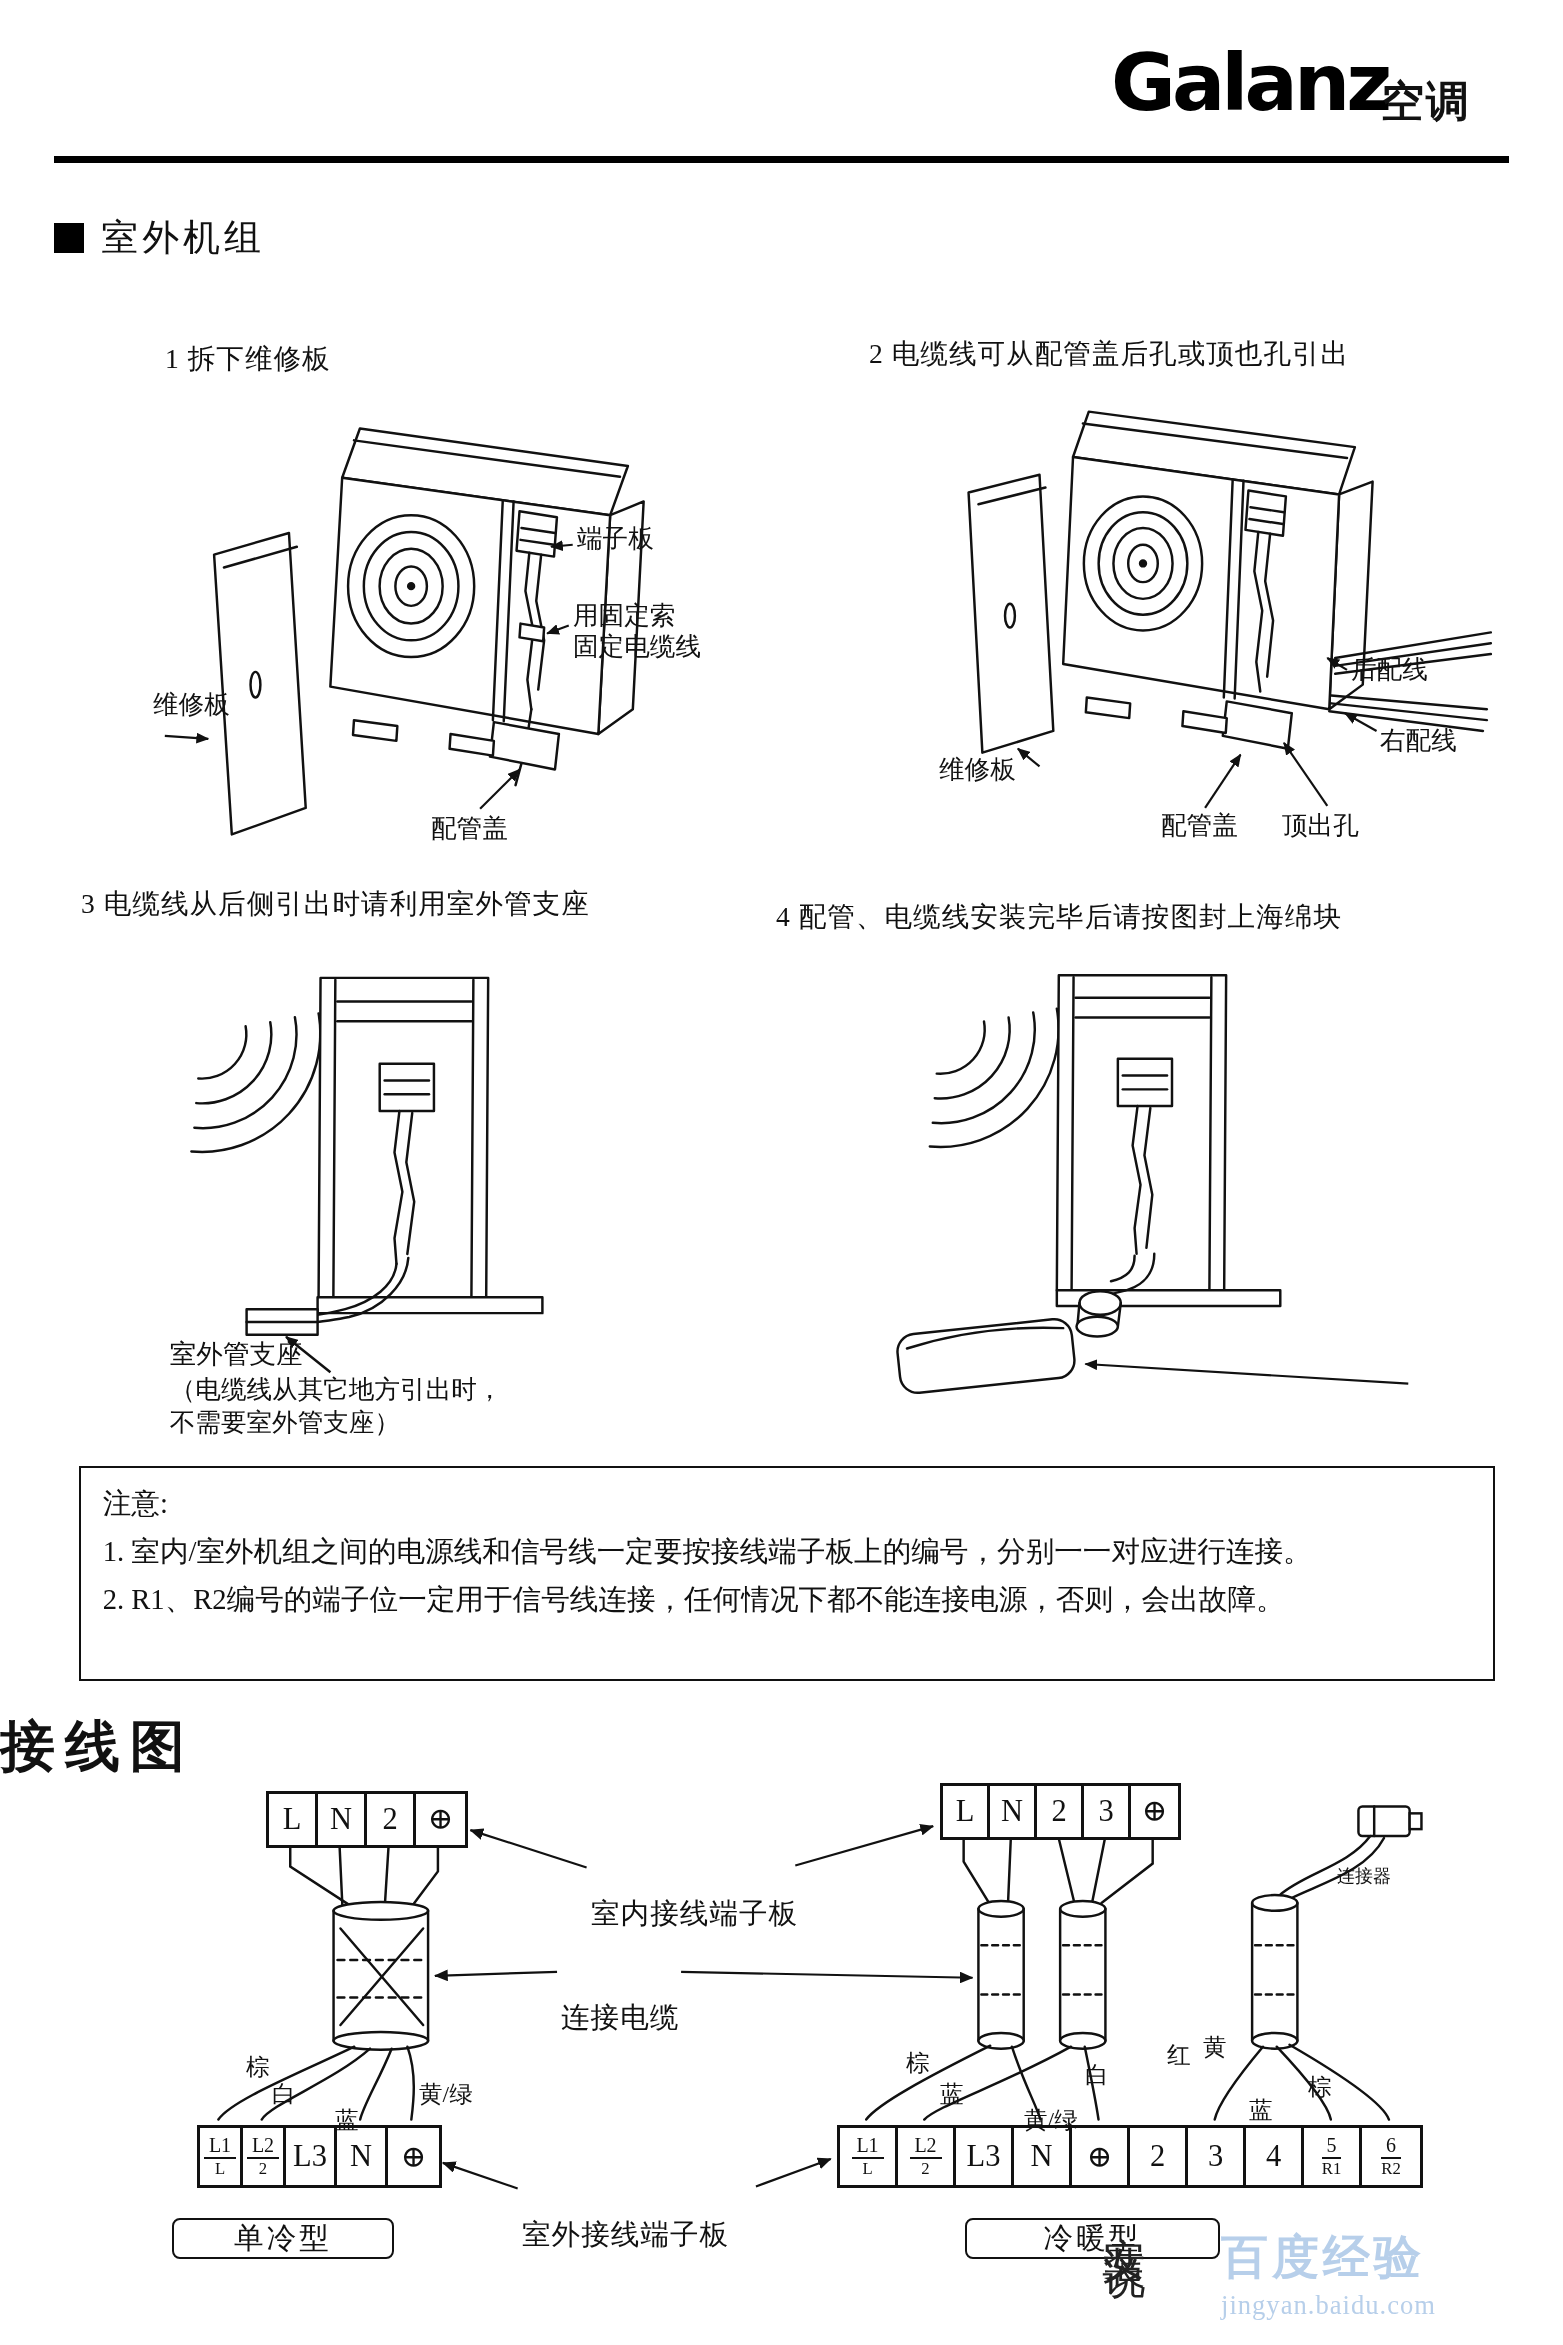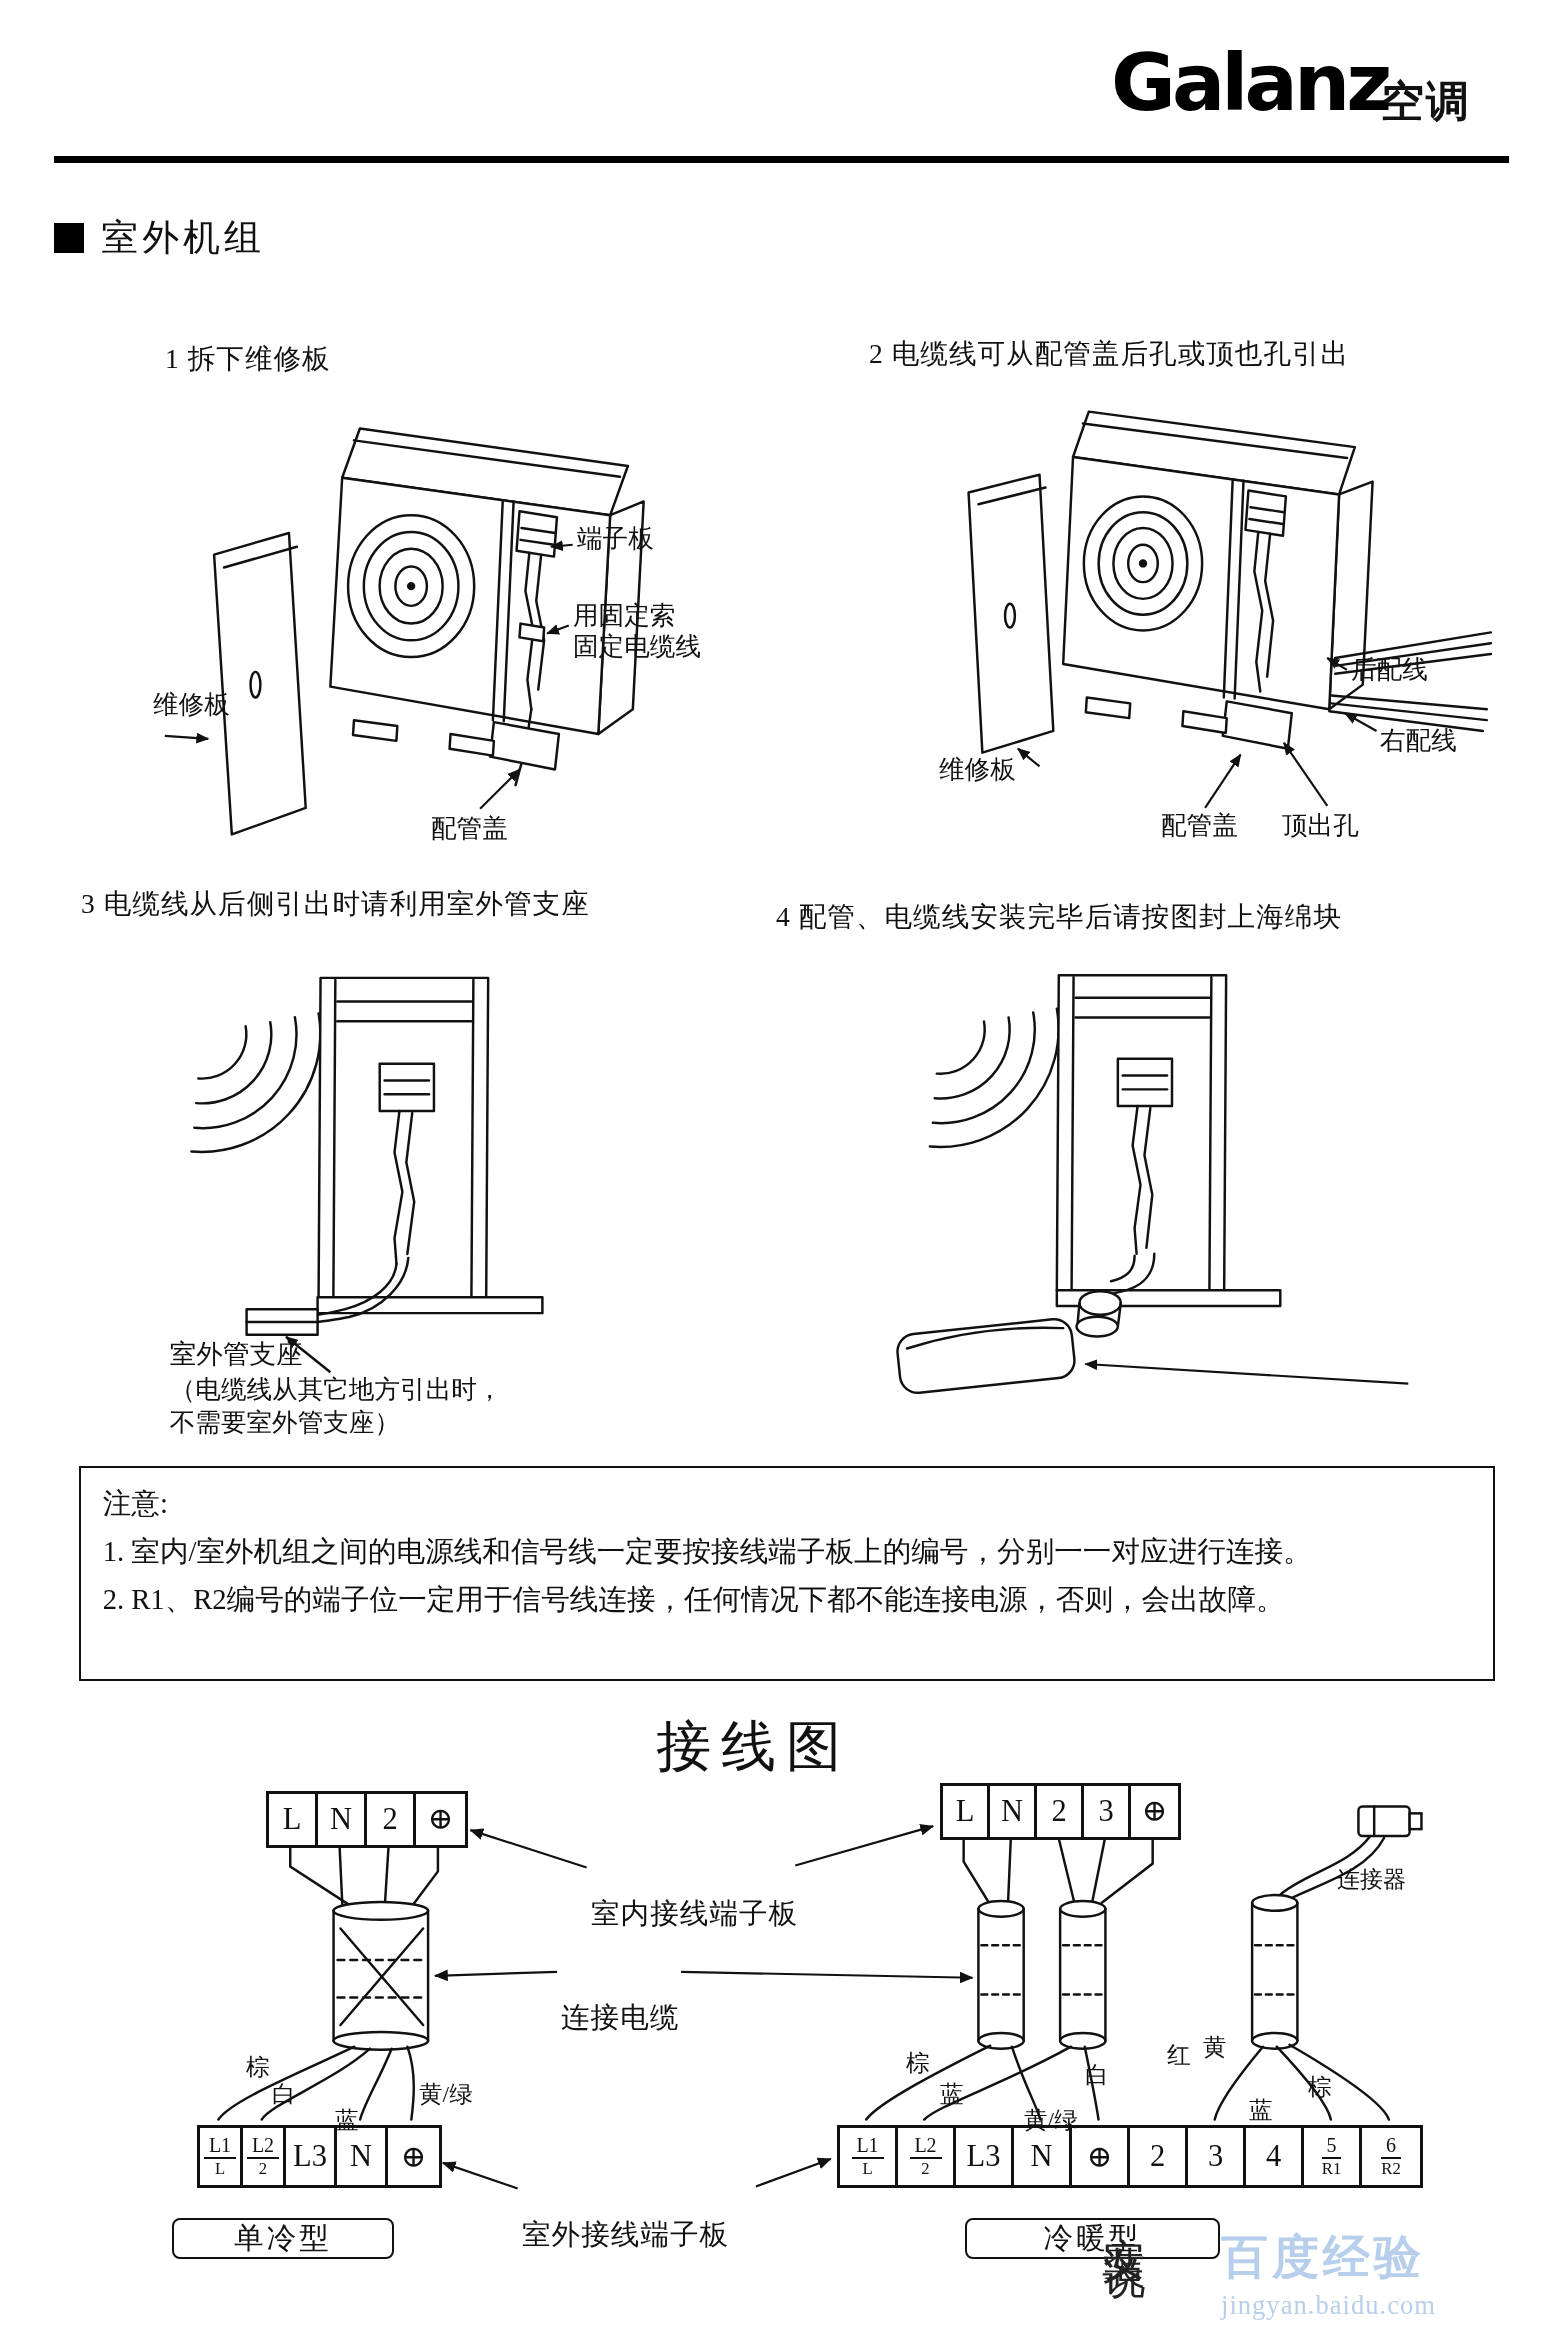--- a/index.html
+++ b/index.html
@@ -25,42 +25,42 @@
   .caption { position: absolute; font-size: 27.6px; letter-spacing: 1px; white-space: nowrap; }
   .illus { position: absolute; }
   .illus svg { position: absolute; left: 0; top: 0; width: 100%; height: 100%; }
   .lbl { position: absolute; font-size: 25.6px; white-space: nowrap; }
   .notice {
     position: absolute; left: 79px; top: 1466px; width: 1416px; height: 215px;
     border: 2.5px solid #111; padding: 11.8px 21.7px; font-size: 28.6px; line-height: 1.68;
   }
   .notice sup { font-size: 0.55em; vertical-align: super; }
   .wiring-title {
-    position: absolute; left: 0; top: 1710px; width: 1507px; text-align: center;
-    font-size: 55px; font-weight: 400; letter-spacing: 9.9px;
+    position: absolute; left: 0; top: 1710px; width: 1507px; text-align: left;
+    font-size: 55px; font-weight: 700; letter-spacing: 9.9px;
   }
   .wiring { position: absolute; left: 39px; top: 1773px; width: 1487px; height: 572px; overflow: hidden; }
   .wiring > svg { position: absolute; left: 0; top: 0; width: 100%; height: 100%; }
   .tb { position: absolute; display: flex; background: #fff; border: 3px solid #111; }
   .tb .c {
     display: flex; align-items: center; justify-content: center;
     border-right: 3px solid #111; font-size: 30.5px; font-weight: 500;
   }
   .tb .c:last-child { border-right: none; }
   .tb .c.stack { flex-direction: column; justify-content: center; }
   .stack .st { border-bottom: 2px solid #111; padding: 0 4.9px; font-size: 20px; line-height: 1.2; }
   .stack .sb { font-size: 16.7px; line-height: 1.2; }
   .typebox {
     position: absolute; border: 2.5px solid #111; border-radius: 7.9px; background: #fff;
     display: flex; align-items: center; justify-content: center;
     font-size: 29.6px; letter-spacing: 3px;
   }
   .conn-lbl { position: absolute; font-size: 28.6px; letter-spacing: 1px; white-space: nowrap; margin-top: 40px; }
   .wl { position: absolute; font-size: 23.6px; white-space: nowrap; }
-  .connector-lbl { position: absolute; font-size: 23px; white-space: nowrap; }
+  .connector-lbl { position: absolute; font-size: 18px; white-space: nowrap; }
   .vertical-note {
     position: absolute; left: 1056px; top: 429px;
     writing-mode: vertical-rl; text-orientation: upright;
     font-size: 43px; letter-spacing: 9.9px; color: #222;
   }
   .watermark { position: absolute; left: 1182px; top: 453px; color: #b7cfea; }
   .wm1 { font-size: 47px; font-weight: 700; letter-spacing: 3.9px; font-family: "Liberation Sans", sans-serif; }
   .wm2 { font-size: 26.6px; margin-top: 1px; font-family: Liberation Serif, serif; letter-spacing: 1px; }
 </style>
 </head>

